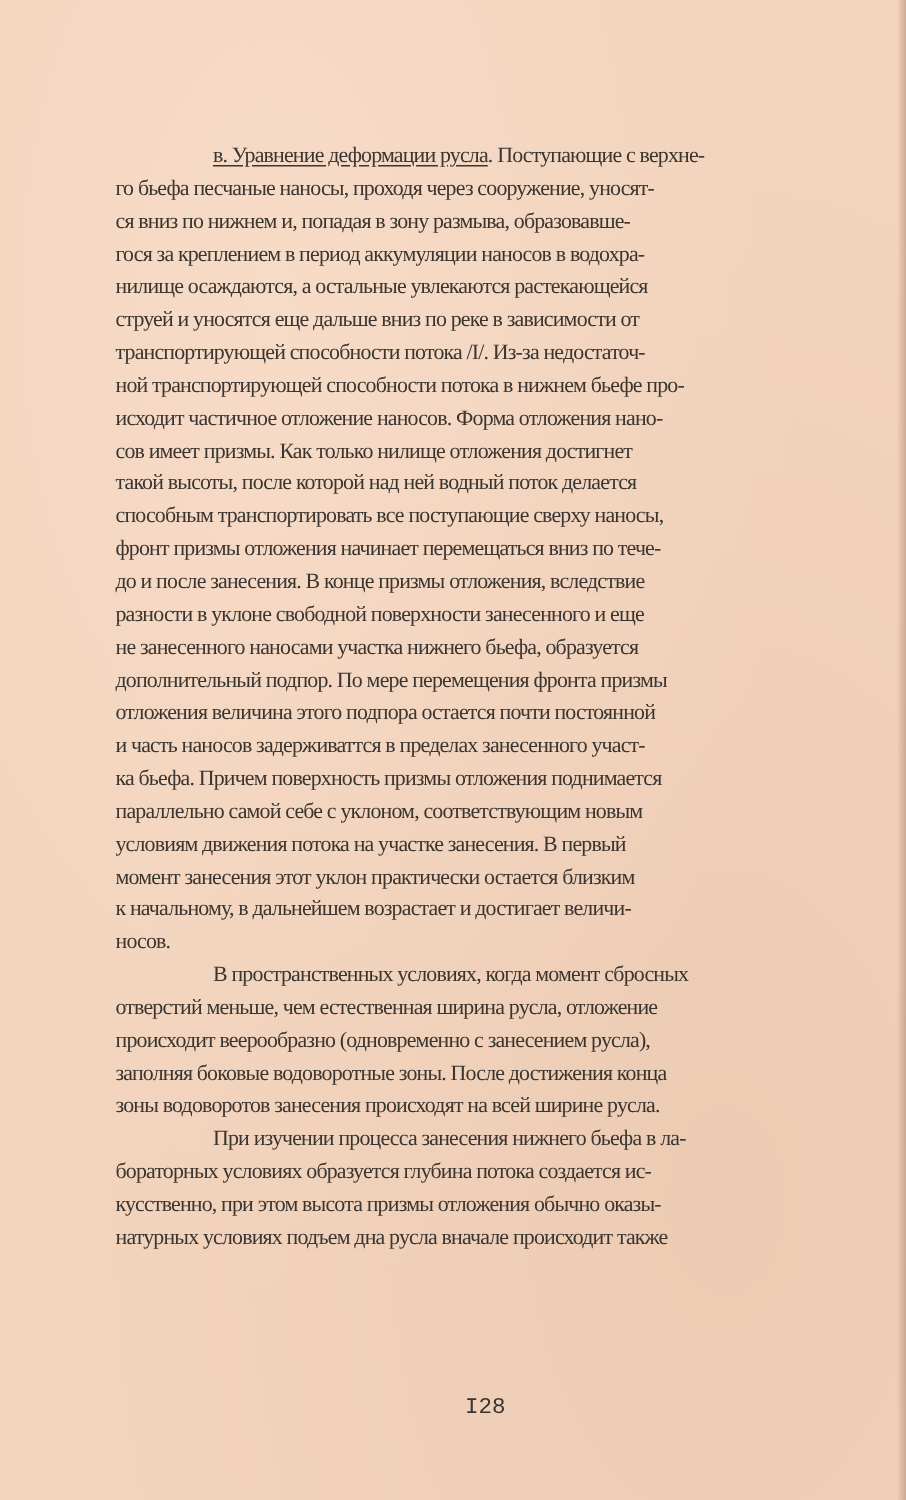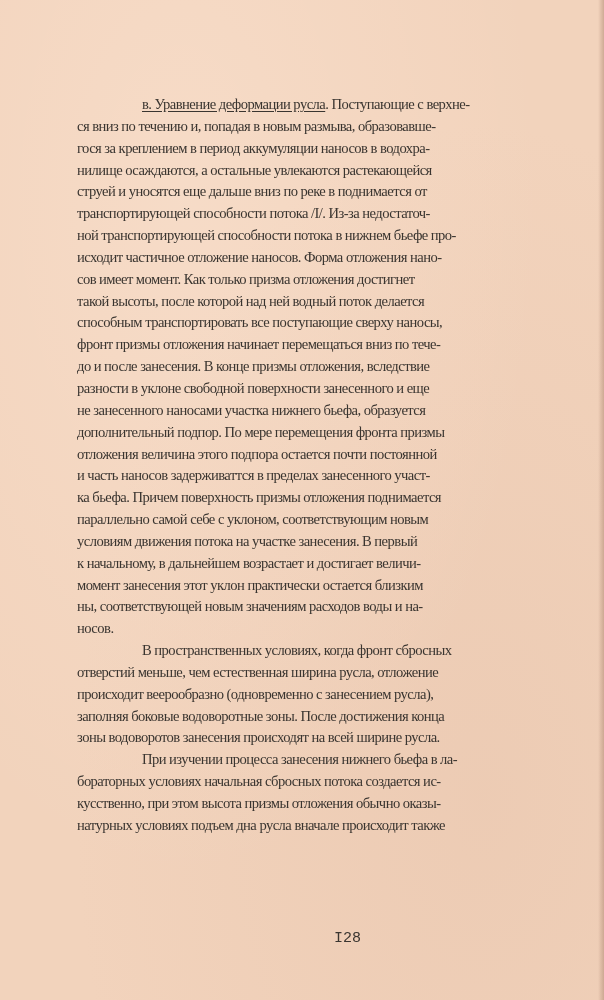--- a/index.html
+++ b/index.html
@@ -22,67 +22,67 @@
   }
   .line {
     display: block; white-space: pre; height: 21.85px; line-height: 21.85px;
     font-size: 14.6px; letter-spacing: -0.55px;
   }
   .indent { padding-left: 65px; }
   .u { text-decoration: underline; text-underline-offset: 2px; }
   .page-number {
     position: absolute; left: 310px; top: 930px;
     font-family: "Liberation Mono", "DejaVu Sans Mono", monospace;
-    font-size: 15px; color: #3a3530; margin-left: 24px;
+    font-size: 15px; color: #3a3530;
   }
 </style>
 </head>
 <body>
 
 <div class="right-edge"></div>
 
 <div class="page">
 
   <div>
     <span class="line indent"><span class="u">в. Уравнение деформации русла</span><span>. Поступающие с верхне-</span></span>
-    <span class="line">ся вниз по течению и, попадая в новым размыва, образовавше-</span>
+    <span class="line">го бьефа песчаные наносы, проходя через сооружение, уносят-</span>
+    <span class="line">ся вниз по нижнем и, попадая в зону размыва, образовавше-</span>
     <span class="line">гося за креплением в период аккумуляции наносов в водохра-</span>
     <span class="line">нилище осаждаются, а остальные увлекаются растекающейся</span>
-    <span class="line">струей и уносятся еще дальше вниз по реке в поднимается от</span>
+    <span class="line">струей и уносятся еще дальше вниз по реке в зависимости от</span>
     <span class="line">транспортирующей способности потока /I/. Из-за недостаточ-</span>
     <span class="line">ной транспортирующей способности потока в нижнем бьефе про-</span>
     <span class="line">исходит частичное отложение наносов. Форма отложения нано-</span>
-    <span class="line">сов имеет момент. Как только призма отложения достигнет</span>
+    <span class="line">сов имеет призмы. Как только нилище отложения достигнет</span>
     <span class="line">такой высоты, после которой над ней водный поток делается</span>
     <span class="line">способным транспортировать все поступающие сверху наносы,</span>
     <span class="line">фронт призмы отложения начинает перемещаться вниз по тече-</span>
     <span class="line">до и после занесения. В конце призмы отложения, вследствие</span>
     <span class="line">разности в уклоне свободной поверхности занесенного и еще</span>
     <span class="line">не занесенного наносами участка нижнего бьефа, образуется</span>
     <span class="line">дополнительный подпор. По мере перемещения фронта призмы</span>
     <span class="line">отложения величина этого подпора остается почти постоянной</span>
     <span class="line">и часть наносов задерживаттся в пределах занесенного участ-</span>
     <span class="line">ка бьефа. Причем поверхность призмы отложения поднимается</span>
     <span class="line">параллельно самой себе с уклоном, соответствующим новым</span>
     <span class="line">условиям движения потока на участке занесения. В первый</span>
+    <span class="line">момент занесения этот уклон практически остается близким</span>
     <span class="line">к начальному, в дальнейшем возрастает и достигает величи-</span>
-    <span class="line">момент занесения этот уклон практически остается близким</span>
-    <span class="line">ны, соответствующей новым значениям расходов воды и на-</span>
     <span class="line">носов.</span>
   </div>
 
   <div>
-    <span class="line indent">В пространственных условиях, когда фронт сбросных</span>
+    <span class="line indent">В пространственных условиях, когда момент сбросных</span>
     <span class="line">отверстий меньше, чем естественная ширина русла, отложение</span>
     <span class="line">происходит веерообразно (одновременно с занесением русла),</span>
     <span class="line">заполняя боковые водоворотные зоны. После достижения конца</span>
     <span class="line">зоны водоворотов занесения происходят на всей ширине русла.</span>
   </div>
 
   <div>
     <span class="line indent">При изучении процесса занесения нижнего бьефа в ла-</span>
-    <span class="line">бораторных условиях начальная сбросных потока создается ис-</span>
+    <span class="line">бораторных условиях образуется глубина потока создается ис-</span>
     <span class="line">кусственно, при этом высота призмы отложения обычно оказы-</span>
     <span class="line">натурных условиях подъем дна русла вначале происходит также</span>
   </div>
 </div>
 
 <div class="page-number">I28</div>
 
 </body></html>

